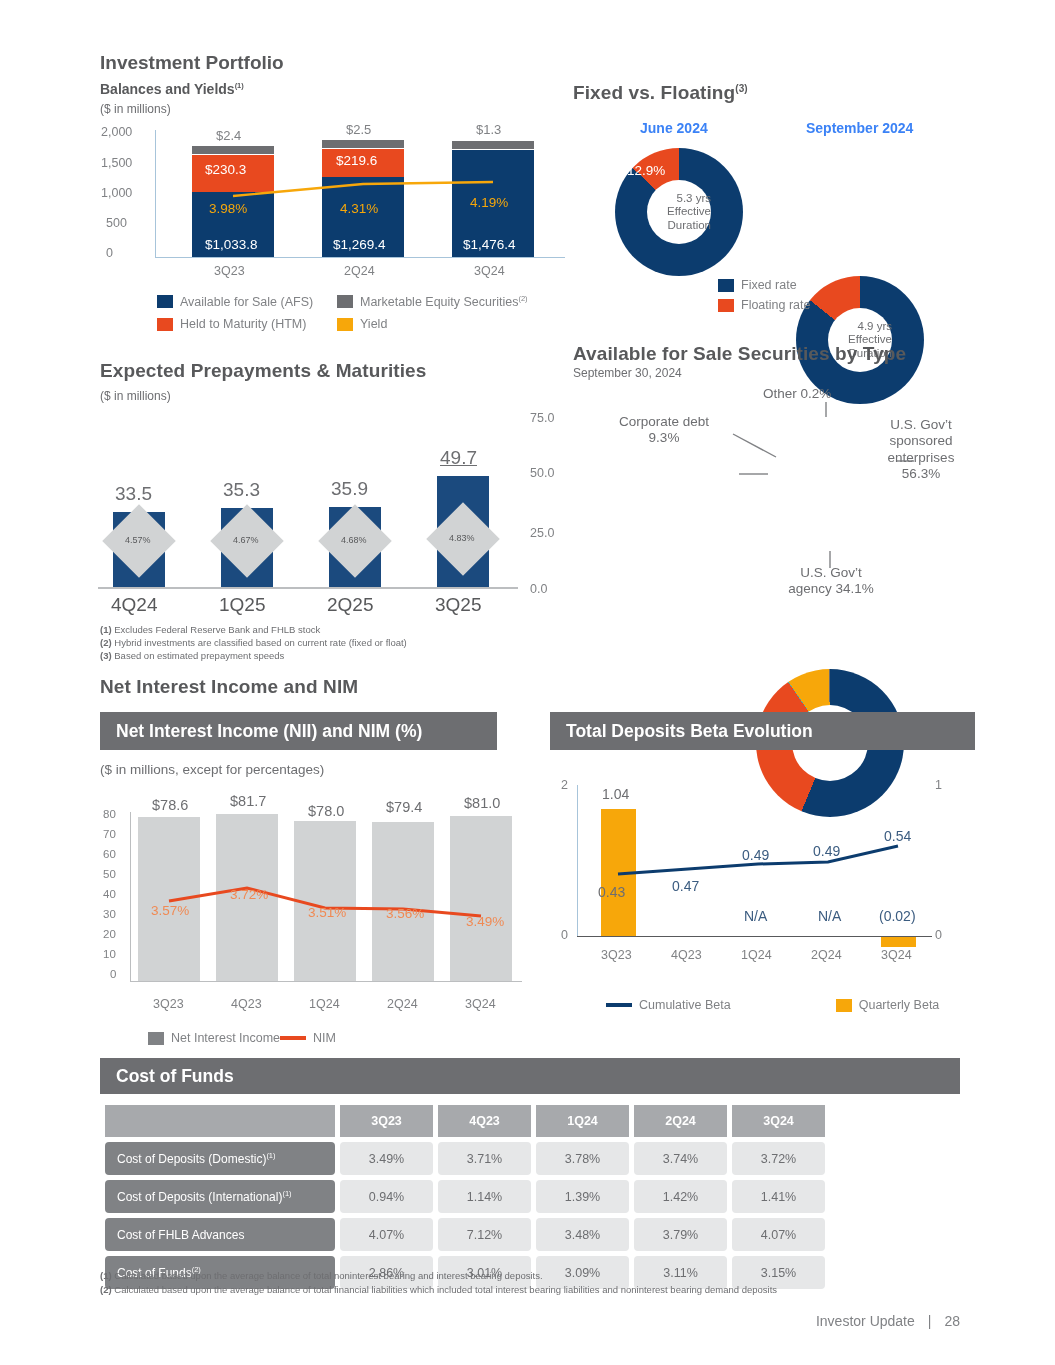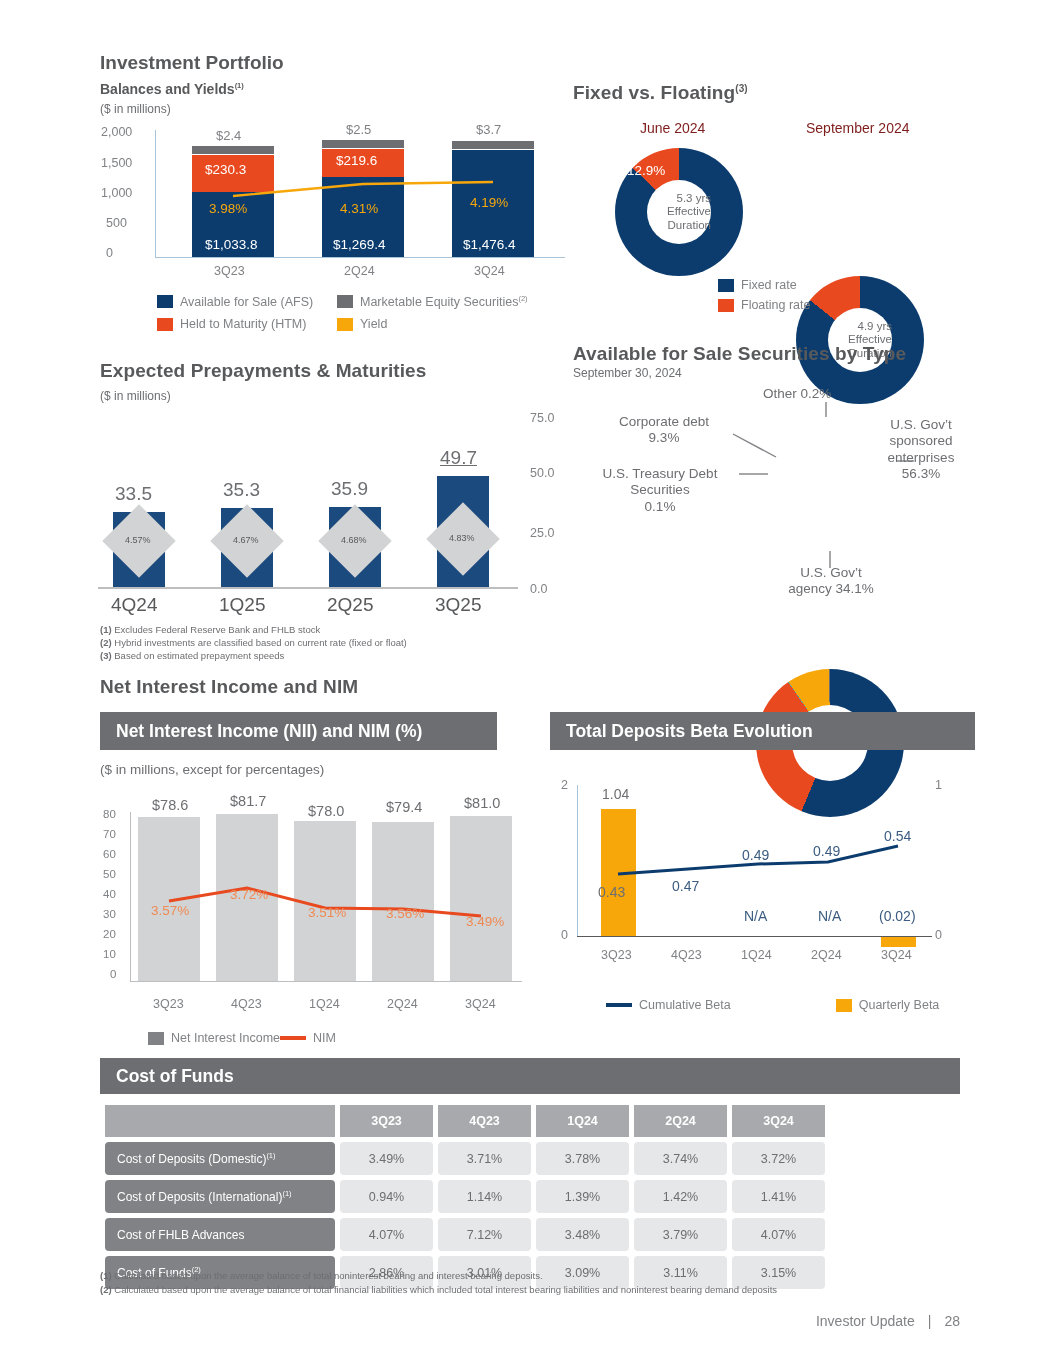--- a/index.html
+++ b/index.html
@@ -6,21 +6,21 @@
   html, body {
     width: 1055px; height: 1365px;
     background: #ffffff;
     font-family: "Liberation Sans", sans-serif;
     color: #58595b;
     overflow: hidden;
   }
   .slide { position: relative; width: 1055px; height: 1365px; }
 
   .h1 { font-size: 19px; font-weight: bold; color: #58595b; letter-spacing: .1px; }
-  .h2 { font-size: 14px; font-weight: normal; color: #7f1d1d; }
+  .h2 { font-size: 14px; font-weight: bold; color: #3b82f6; }
   .sub { font-size: 12px; color: #6d6e71; }
   .tiny { font-size: 9.5px; color: #6d6e71; }
   .axis { font-size: 12.5px; color: #808285; }
   .axis-sm { font-size: 11.5px; color: #808285; }
 
   .band {
     background: #6d6e71; color: #fff;
     font-size: 17.5px; font-weight: bold;
     display: flex; align-items: center; padding-left: 16px;
   }
@@ -95,21 +95,21 @@
 
   <div class="bar" style="left:452px; top:150px; width:82px; height:107px; background:#0c3c6e;" data-name="ip-bar-afs-3q24"></div>
   <div class="bar" style="left:452px; top:141px; width:82px; height:8px; background:#6d6e71;" data-name="ip-bar-mes-3q24"></div>
 
   <svg class="abs" style="left:155px; top:130px;" width="412" height="130" data-name="ip-yield-line">
     <polyline points="78,66 208,54 338,52" fill="none" stroke="#f7a70a" stroke-width="2.4"></polyline>
   </svg>
 
   <div class="abs lbl" style="left:216px; top:128px; font-size:13px; color:#808285;" data-name="ip-label-mes-3q23">$2.4</div>
   <div class="abs lbl" style="left:346px; top:122px; font-size:13px; color:#808285;" data-name="ip-label-mes-2q24">$2.5</div>
-  <div class="abs lbl" style="left:476px; top:122px; font-size:13px; color:#808285;" data-name="ip-label-mes-3q24">$3.7</div>
+  <div class="abs lbl" style="left:476px; top:122px; font-size:13px; color:#808285;" data-name="ip-label-mes-3q24">$1.3</div>
 
   <div class="abs lbl" style="left:205px; top:162px; font-size:13.5px; color:#fff;" data-name="ip-label-htm-3q23">$230.3</div>
   <div class="abs lbl" style="left:336px; top:153px; font-size:13.5px; color:#fff;" data-name="ip-label-htm-2q24">$219.6</div>
 
   <div class="abs lbl" style="left:205px; top:237px; font-size:13.5px; color:#fff;" data-name="ip-label-afs-3q23">$1,033.8</div>
   <div class="abs lbl" style="left:333px; top:237px; font-size:13.5px; color:#fff;" data-name="ip-label-afs-2q24">$1,269.4</div>
   <div class="abs lbl" style="left:463px; top:237px; font-size:13.5px; color:#fff;" data-name="ip-label-afs-3q24">$1,476.4</div>
 
   <div class="abs lbl" style="left:209px; top:201px; font-size:13.5px; color:#f7a70a;" data-name="ip-label-yield-3q23">3.98%</div>
   <div class="abs lbl" style="left:340px; top:201px; font-size:13.5px; color:#f7a70a;" data-name="ip-label-yield-2q24">4.31%</div>
@@ -240,25 +240,20 @@
     <line x1="190" y1="166" x2="190" y2="183" stroke="#808285" stroke-width="1.4"></line>
   </svg>
 
   <div class="abs lbl" style="left:763px; top:386px; font-size:13.5px; color:#6d6e71;" data-name="afs-callout-other">Other 0.2%</div>
 
   <div class="abs" style="left:604px; top:414px; font-size:13.5px; color:#6d6e71; text-align:center; width:120px; line-height:1.22;" data-name="afs-callout-corporate-debt">
     <div data-name="afs-corporate-line1">Corporate debt</div>
     <div data-name="afs-corporate-line2">9.3%</div>
   </div>
 
-  <div class="abs" style="left:596px; top:466px; font-size:13.5px; color:#6d6e71; text-align:center; width:128px; line-height:1.22;" data-name="afs-callout-treasury">
-    <div data-name="afs-treasury-line1">U.S. Treasury Debt</div>
-    <div data-name="afs-treasury-line2">Securities</div>
-    <div data-name="afs-treasury-line3">0.1%</div>
-  </div>
 
   <div class="abs" style="left:866px; top:417px; font-size:13.5px; color:#6d6e71; text-align:center; width:110px; line-height:1.22;" data-name="afs-callout-gse">
     <div data-name="afs-gse-line1">U.S. Gov’t</div>
     <div data-name="afs-gse-line2">sponsored</div>
     <div data-name="afs-gse-line3">enterprises</div>
     <div data-name="afs-gse-line4">56.3%</div>
   </div>
 
   <div class="abs" style="left:762px; top:565px; font-size:13.5px; color:#6d6e71; text-align:center; width:138px; line-height:1.22;" data-name="afs-callout-agency">
     <div data-name="afs-agency-line1">U.S. Gov’t</div>

